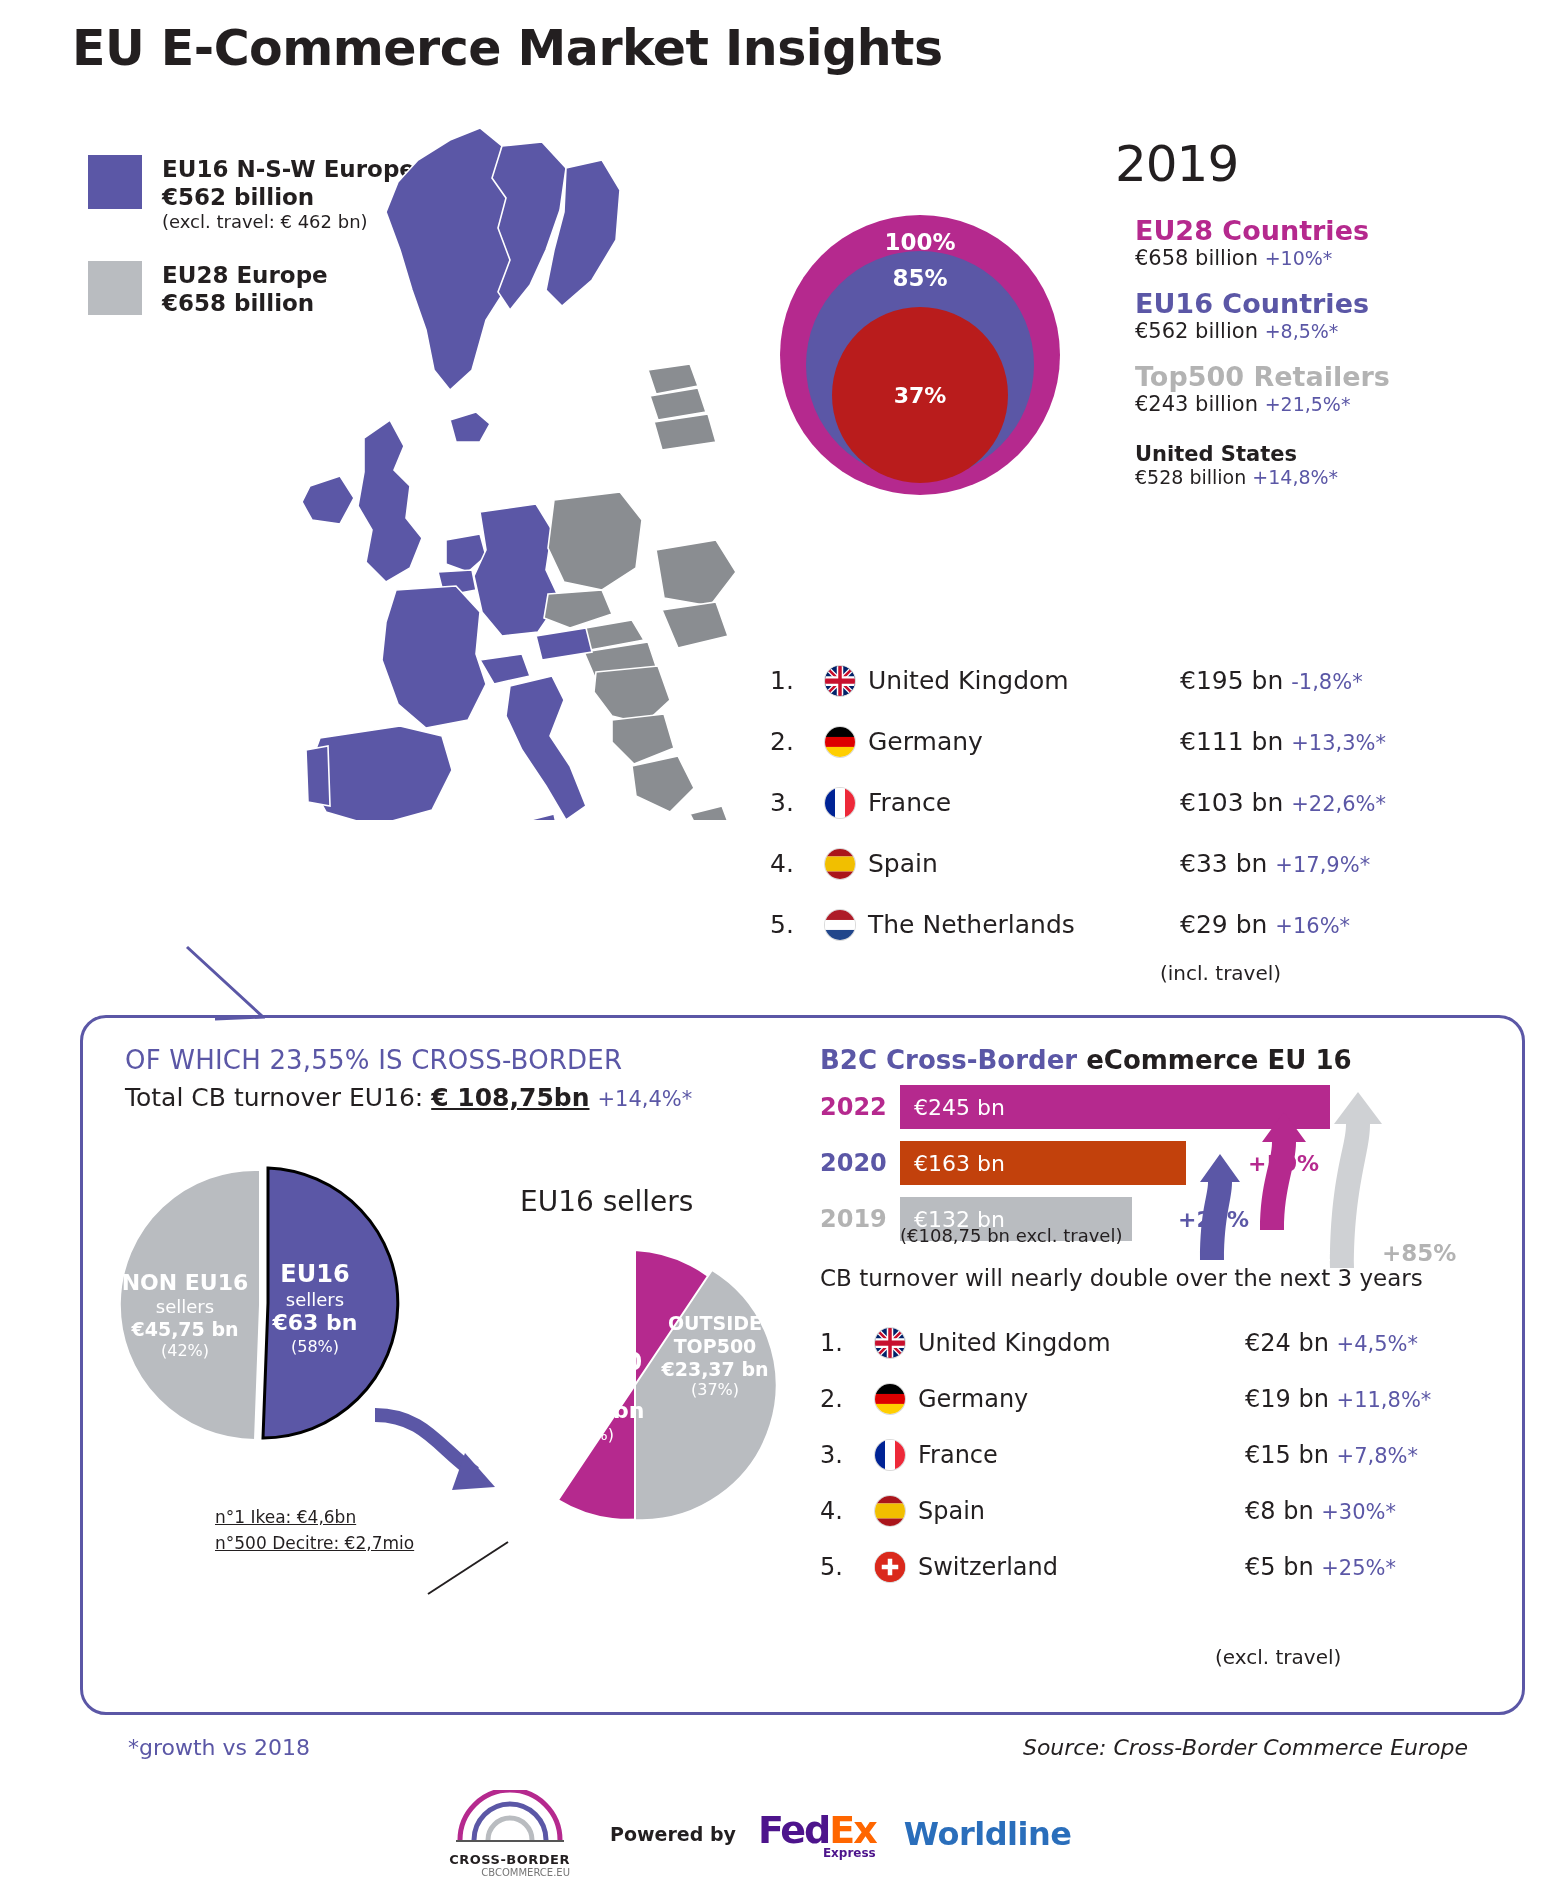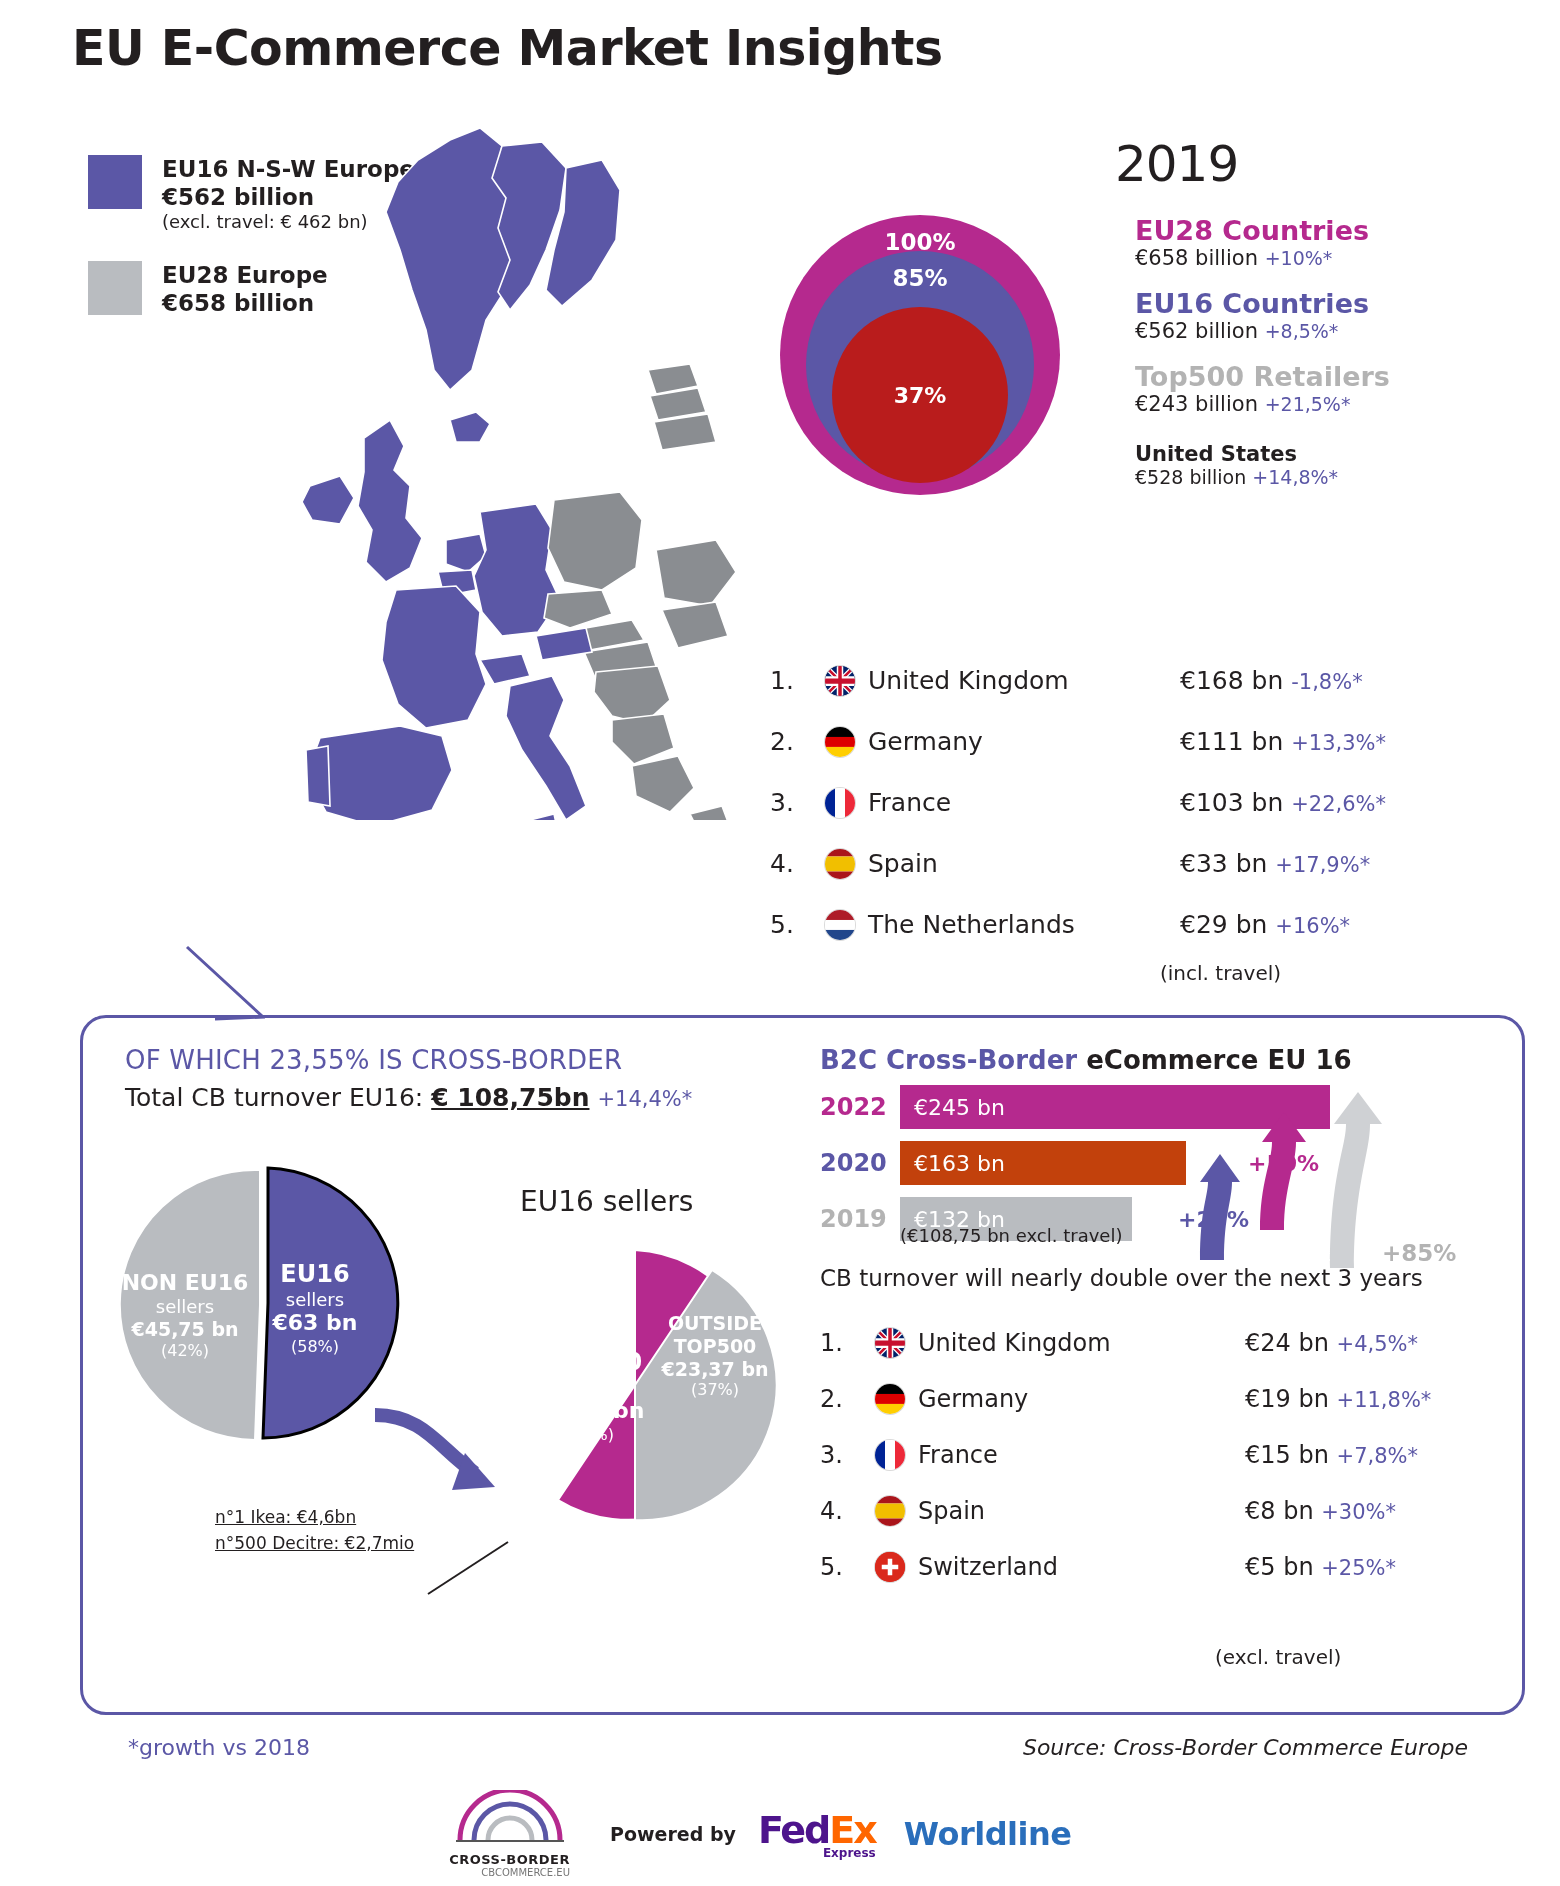--- a/index.html
+++ b/index.html
@@ -241,21 +241,21 @@
         <svg viewBox="0 0 60 40" width="30" height="30" preserveAspectRatio="none">
           <rect width="60" height="40" fill="#012169"></rect>
           <path d="M0 0 L60 40 M60 0 L0 40" stroke="#fff" stroke-width="8"></path>
           <path d="M0 0 L60 40 M60 0 L0 40" stroke="#C8102E" stroke-width="4"></path>
           <path d="M30 0 V40 M0 20 H60" stroke="#fff" stroke-width="13"></path>
           <path d="M30 0 V40 M0 20 H60" stroke="#C8102E" stroke-width="7"></path>
         </svg>
       </div>
     </div>
     <div class="name">United Kingdom</div>
-    <div class="val"><span>€168 bn</span>
+    <div class="val"><span>€195 bn</span>
       <span class="g">-1,8%*</span></div>
   </div>
 
   <div class="rankrow">
     <div class="num">2.</div>
     <div class="flag">
       <div class="fcircle">
         <svg viewBox="0 0 60 40" width="30" height="30" preserveAspectRatio="none">
           <rect width="60" height="13.3" fill="#000"></rect>
             <rect y="13.3" width="60" height="13.3" fill="#DD0000"></rect>

